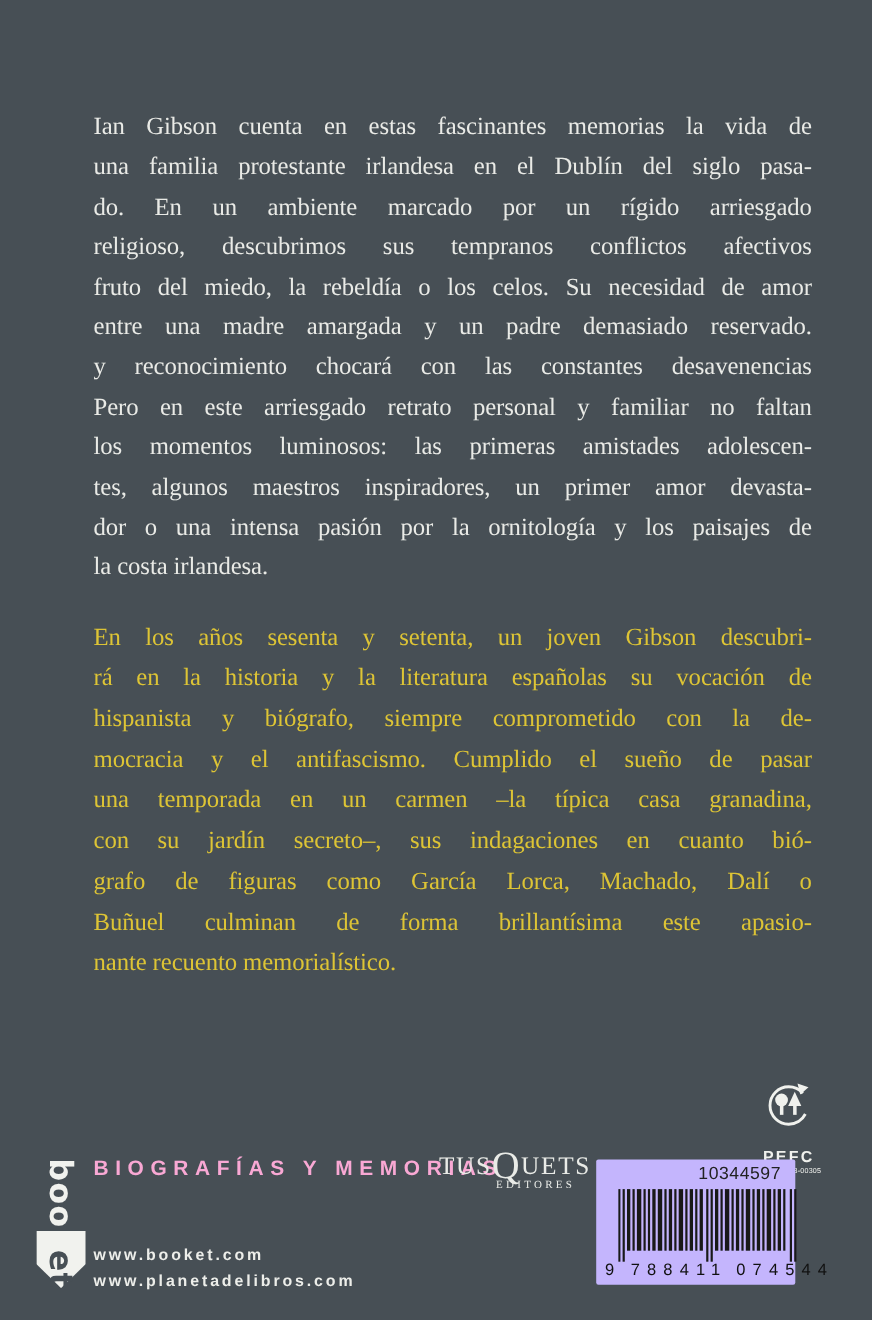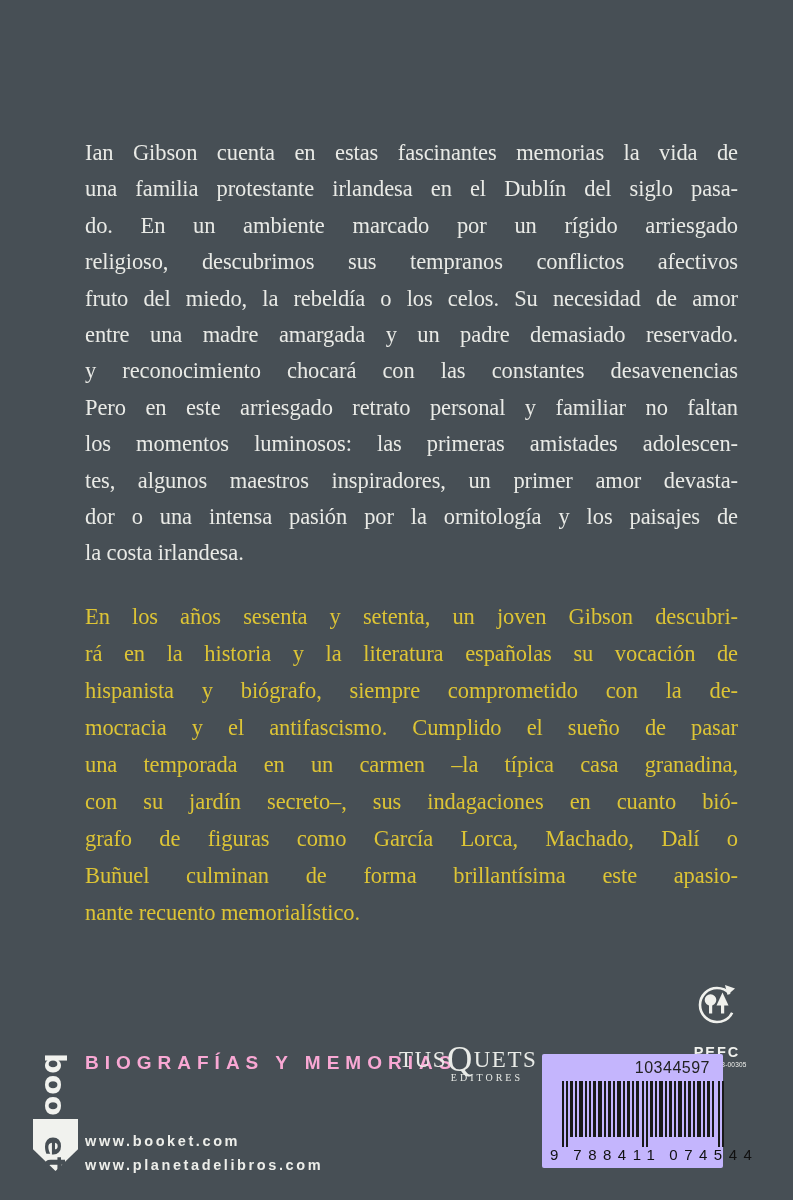--- a/index.html
+++ b/index.html
@@ -2,21 +2,21 @@
 <html><head>
 <meta charset="utf-8">
 <style>
   html,body{margin:0;padding:0;background:#2b3035;}
   .cover{
     position:relative;width:793px;height:1200px;margin:0 auto;
     background:#474f55;overflow:hidden;
     font-family:"Liberation Serif", serif;
   }
   
-  .para{position:absolute;left:85px;width:653px;margin-top:38px;}
+  .para{position:absolute;left:85px;width:653px;}
   .p1{top:97px;}
   .p2{top:560px;}
   .line{
     font-size:22.5px;line-height:36.4px;color:#e9eae6;
     text-align:justify;text-align-last:justify;letter-spacing:-0.1px;
   }
   .p2 .line{color:#ddc435;line-height:37px;}
   .line.last{text-align-last:left;}
 
   

